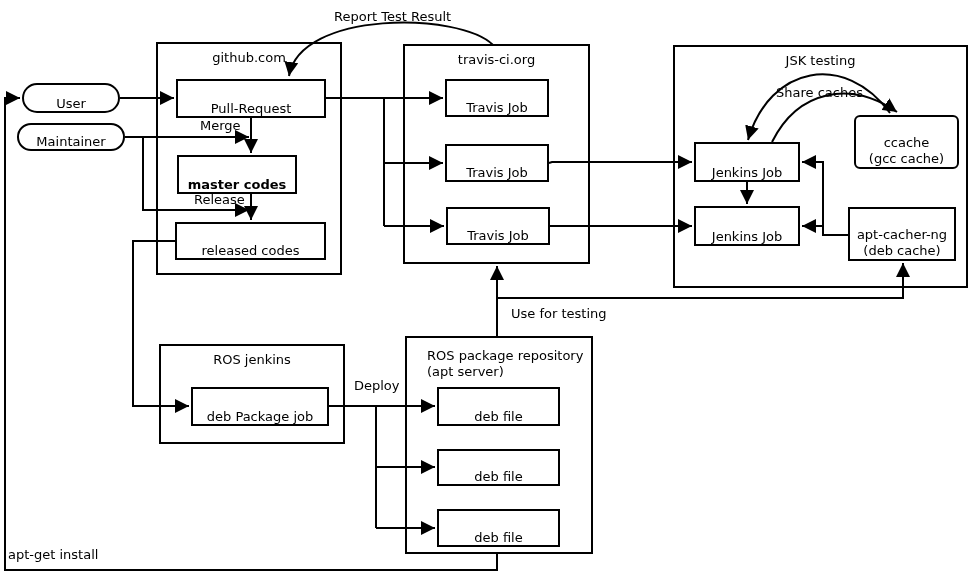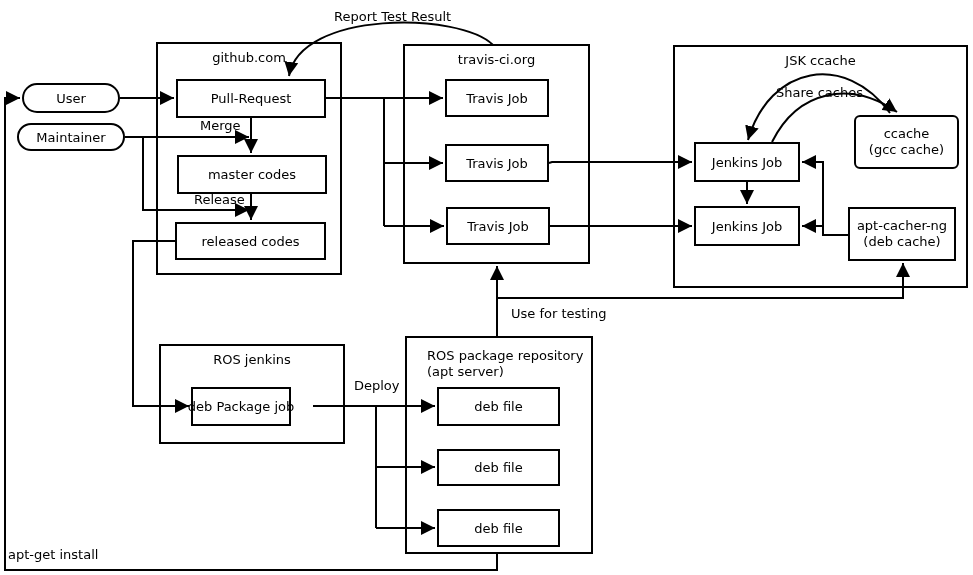--- a/index.html
+++ b/index.html
@@ -16,21 +16,21 @@
     position:absolute;border:2px solid #000;background:transparent;
     box-sizing:border-box;
   }
   .container-title{
     position:absolute;left:0;right:0;top:6px;text-align:center;
     white-space:nowrap;background:transparent;
   }
   .node{
     position:absolute;border:2px solid #000;background:#ffffff;
     box-sizing:border-box;
-    display:flex;align-items:center;justify-content:center;
+    display:flex;align-items:flex-end;justify-content:center;
     text-align:center;white-space:nowrap;
   }
   .node.rounded{border-radius:15px;}
   .node .two-line{line-height:16px;}
   .edge-label{position:absolute;white-space:nowrap;background:transparent;}
 </style>
 </head>
 <body>
 
 <div class="diagram">
@@ -88,21 +88,21 @@
 
   <div class="container-box" style="left:156px;top:42px;width:186px;height:233px;">
     <div class="container-title">github.com</div>
   </div>
 
   <div class="container-box" style="left:403px;top:44px;width:187px;height:220px;">
     <div class="container-title">travis-ci.org</div>
   </div>
 
   <div class="container-box" style="left:673px;top:45px;width:295px;height:243px;">
-    <div class="container-title">JSK ccache</div>
+    <div class="container-title">JSK testing</div>
   </div>
 
   <div class="container-box" style="left:159px;top:344px;width:186px;height:100px;">
     <div class="container-title">ROS jenkins</div>
   </div>
 
   <div class="container-box" style="left:405px;top:336px;width:188px;height:218px;">
     <div style="position:absolute;left:20px;top:10px;line-height:16px;text-align:left;">
       <div>ROS package repository</div>
       <div>(apt server)</div>
@@ -113,21 +113,21 @@
     <span>User</span>
   </div>
 
   <div class="node rounded" style="left:17px;top:123px;width:108px;height:28px;">
     <span>Maintainer</span>
   </div>
 
   <div class="node" style="left:176px;top:79px;width:150px;height:39px;">
     <span>Pull-Request</span>
   </div>
-  <div class="node" style="left:177px;top:155px;width:150px;height:39px;">
+  <div class="node" style="left:177px;top:155px;width:120px;height:39px;font-weight:bold;">
     <span>master codes</span>
   </div>
   <div class="node" style="left:175px;top:222px;width:151px;height:38px;">
     <span>released codes</span>
   </div>
 
   <div class="node" style="left:445px;top:79px;width:104px;height:38px;">
     <span>Travis Job</span>
   </div>
   <div class="node" style="left:445px;top:144px;width:104px;height:38px;">
@@ -151,21 +151,21 @@
     </div>
   </div>
 
   <div class="node" style="left:848px;top:207px;width:108px;height:54px;">
     <div class="two-line">
       <div>apt-cacher-ng</div>
       <div>(deb cache)</div>
     </div>
   </div>
 
-  <div class="node" style="left:191px;top:387px;width:100px;height:39px;">
+  <div class="node" style="left:191px;top:387px;width:138px;height:39px;">
     <span>deb Package job</span>
   </div>
 
   <div class="node" style="left:437px;top:387px;width:123px;height:39px;">
     <span>deb file</span>
   </div>
   <div class="node" style="left:437px;top:449px;width:123px;height:37px;">
     <span>deb file</span>
   </div>
   <div class="node" style="left:437px;top:509px;width:123px;height:38px;">

